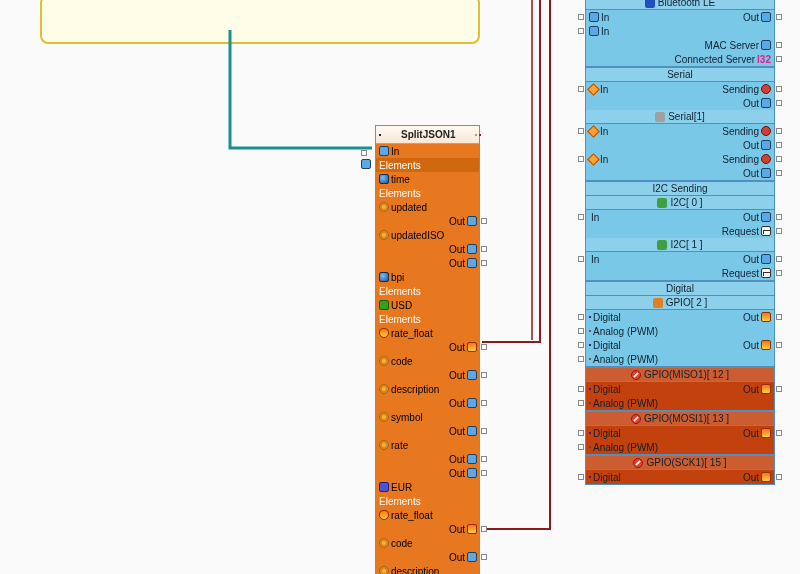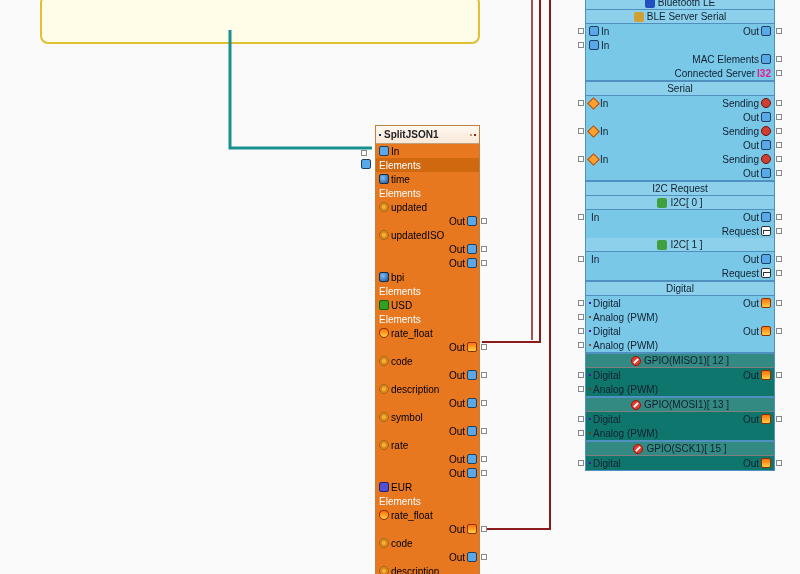--- a/index.html
+++ b/index.html
@@ -33,21 +33,21 @@
   top: 125px;
   width: 105px;
   border: 1px solid #c08040;
   background: #e87820;
 }
 .sj-title {
   background: linear-gradient(#fff8f0, #f8e8d8);
   padding: 2px 3px;
   display: flex;
   align-items: center;
-  gap: 3px;
+  gap: 20px;
   border-bottom: 1px solid #c0a080;
   height: 18px;
 }
 .sj-title span { color: #222; font-weight: bold; }
 .sj-title .tools { margin-left: auto; display: flex; gap: 2px; }
 .sj-in-pin {
   position: absolute;
   left: -15px;
   top: 21px;
   width: 15px;
@@ -94,21 +94,21 @@
   position: absolute;
   left: 585px;
   top: -5px;
   width: 190px;
 }
 .hw-section {
   border: 1px solid #5090c0;
   margin-bottom: 0;
 }
 .hw-section.blue { background: #7ac8e8; }
-.hw-section.gray { background: #0f766e; }
+.hw-section.gray { background: #c2410c; }
 .hw-hdr {
   text-align: center;
   padding: 1px 2px;
   font-size: 10px;
   color: #102030;
   border-bottom: 1px solid #5090c0;
   background: rgba(255,255,255,0.15);
   display: flex;
   justify-content: center;
   align-items: center;
@@ -311,46 +311,42 @@
     </div>
 </div>
 
 <div class="hw-panel">
 
   <div class="hw-section blue">
     <div class="hw-hdr">
         <span class="hic bt"></span>
         <span>Bluetooth LE</span>
       </div>
-    <div class="hw-hdr">
-        <span class="hic srv"></span>
-        <span>BLE Server Serial</span>
-      </div>
-    <div class="hw-line">
-      <span class="lp"></span>
-      <span class="lt">
-          <span class="port-pin"></span>
-          <span class="port-txt">In</span>
-        </span>
-      <span class="rt">
-          <span class="port-txt">Out</span>
-          <span class="port-pin"></span>
-        </span>
-      <span class="rp"></span>
-    </div>
-    <div class="hw-line">
-      <span class="lp"></span>
-      <span class="lt">
-          <span class="port-pin"></span>
-          <span class="port-txt">In</span>
-        </span>
-    </div>
-    <div class="hw-line">
-      <span class="rt">
-          <span class="port-txt">MAC Elements</span>
+    <div class="hw-line">
+      <span class="lp"></span>
+      <span class="lt">
+          <span class="port-pin"></span>
+          <span class="port-txt">In</span>
+        </span>
+      <span class="rt">
+          <span class="port-txt">Out</span>
+          <span class="port-pin"></span>
+        </span>
+      <span class="rp"></span>
+    </div>
+    <div class="hw-line">
+      <span class="lp"></span>
+      <span class="lt">
+          <span class="port-pin"></span>
+          <span class="port-txt">In</span>
+        </span>
+    </div>
+    <div class="hw-line">
+      <span class="rt">
+          <span class="port-txt">MAC Server</span>
           <span class="port-pin"></span>
         </span>
       <span class="rp"></span>
     </div>
     <div class="hw-line">
       <span class="rt">
           <span class="port-txt">Connected Server</span>
           <span class="pink">I32</span>
         </span>
       <span class="rp"></span>
@@ -373,20 +369,24 @@
         </span>
       <span class="rp"></span>
     </div>
     <div class="hw-line">
       <span class="rt">
           <span class="port-txt">Out</span>
           <span class="port-pin"></span>
         </span>
       <span class="rp"></span>
     </div>
+    <div class="hw-hdr">
+        <span class="hic serial"></span>
+        <span>Serial[1]</span>
+      </div>
     <div class="hw-line">
       <span class="lp"></span>
       <span class="lt">
           <span class="hic diamond"></span>
           <span class="port-txt">In</span>
         </span>
       <span class="rt">
           <span class="port-txt">Sending</span>
           <span class="port-pin red"></span>
         </span>
@@ -415,21 +415,21 @@
       <span class="rt">
           <span class="port-txt">Out</span>
           <span class="port-pin"></span>
         </span>
       <span class="rp"></span>
     </div>
   </div>
 
   <div class="hw-section blue">
     <div class="hw-hdr">
-        <span>I2C Request</span>
+        <span>I2C Sending</span>
       </div>
     <div class="hw-hdr">
         <span class="hic i2c"></span>
         <span>I2C[ 0 ]</span>
       </div>
     <div class="hw-line">
       <span class="lp"></span>
       <span class="lt">
           <span class="hic i2c"></span>
           <span class="port-txt">In</span>
@@ -470,20 +470,24 @@
         </span>
       <span class="rp"></span>
     </div>
   </div>
 
   <div class="hw-section blue">
     <div class="hw-hdr">
         <span>Digital</span>
       </div>
 
+    <div class="hw-hdr">
+        <span class="hic gpio"></span>
+        <span>GPIO[ 2 ]</span>
+      </div>
     <div class="hw-line">
       <span class="lp"></span>
       <span class="lt">
           <span class="hic" style="background:#a040e0;border:1px solid #5010a0"></span>
           <span class="port-txt">Digital</span>
         </span>
       <span class="rt">
           <span class="port-txt">Out</span>
           <span class="port-pin firep"></span>
         </span>

